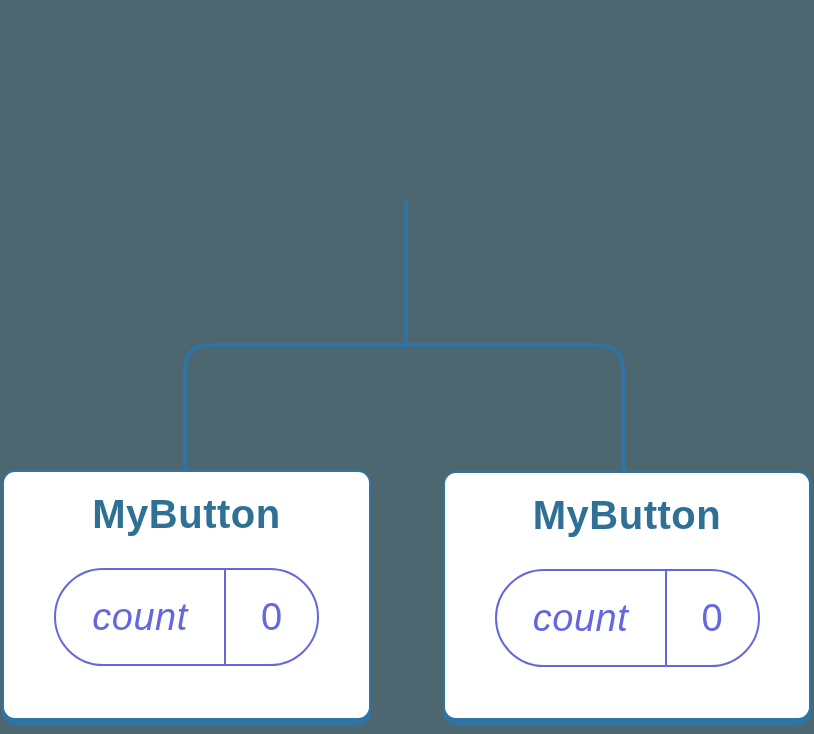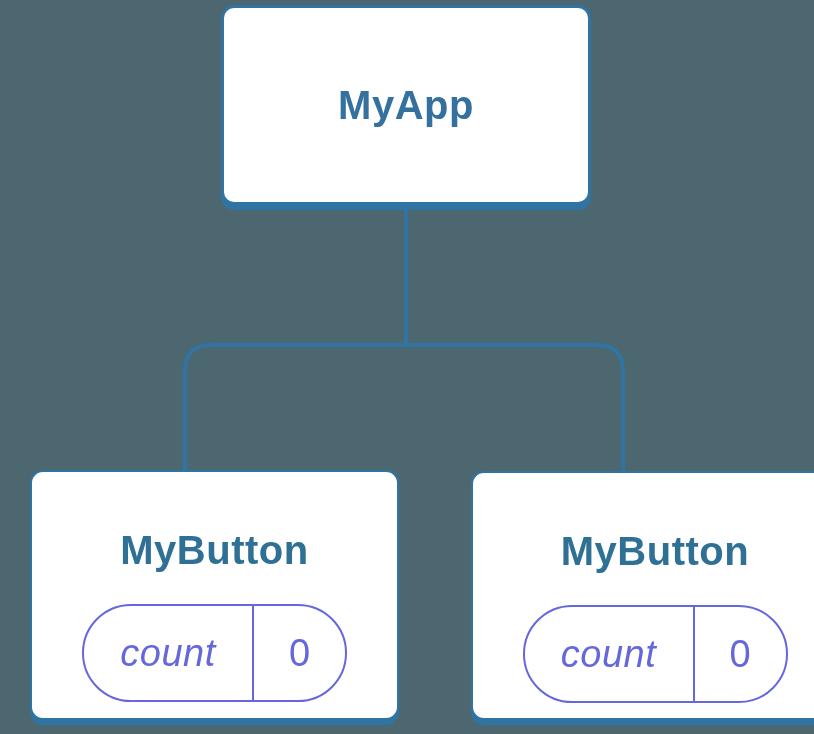--- a/index.html
+++ b/index.html
@@ -45,22 +45,21 @@
     align-items: center;
   }
   .node.root {
     left: 221px; top: 5px;
     width: 370px; height: 200px;
     border-width: 3px;
     justify-content: center;
   }
   .node.child {
     width: 369px; height: 250px;
-    padding-top: 54px;
-    margin-left: 28px;
+    padding-top: 18px;
   }
   .node.child.left  { left: 2px;   top: 470px; }
   .node.child.right { left: 443px; top: 471px; width: 368px; height: 249px; }
   .title {
     font-size: 40px;
     font-weight: 600;
     line-height: 48px;
     letter-spacing: 0.5px;
     white-space: nowrap;
   }
@@ -95,23 +94,20 @@
 </head>
 <body>
 
 <div class="stage">
 
   <svg class="connectors" viewBox="0 0 814 734" aria-hidden="true">
     <path d="M406 200 V 345"></path>
     <path d="M185 476 V 371 Q185 345 211 345 H597 Q623 345 623 371 V 478"></path>
   </svg>
 
-  <div class="node root">
-    <div class="title root-title">MyApp</div>
-  </div>
 
   <div class="node child left">
     <div class="title child-title">MyButton</div>
     <div class="pill">
       <div class="pill-key">count</div>
       <div class="pill-value">0</div>
     </div>
   </div>
 
   <div class="node child right">

